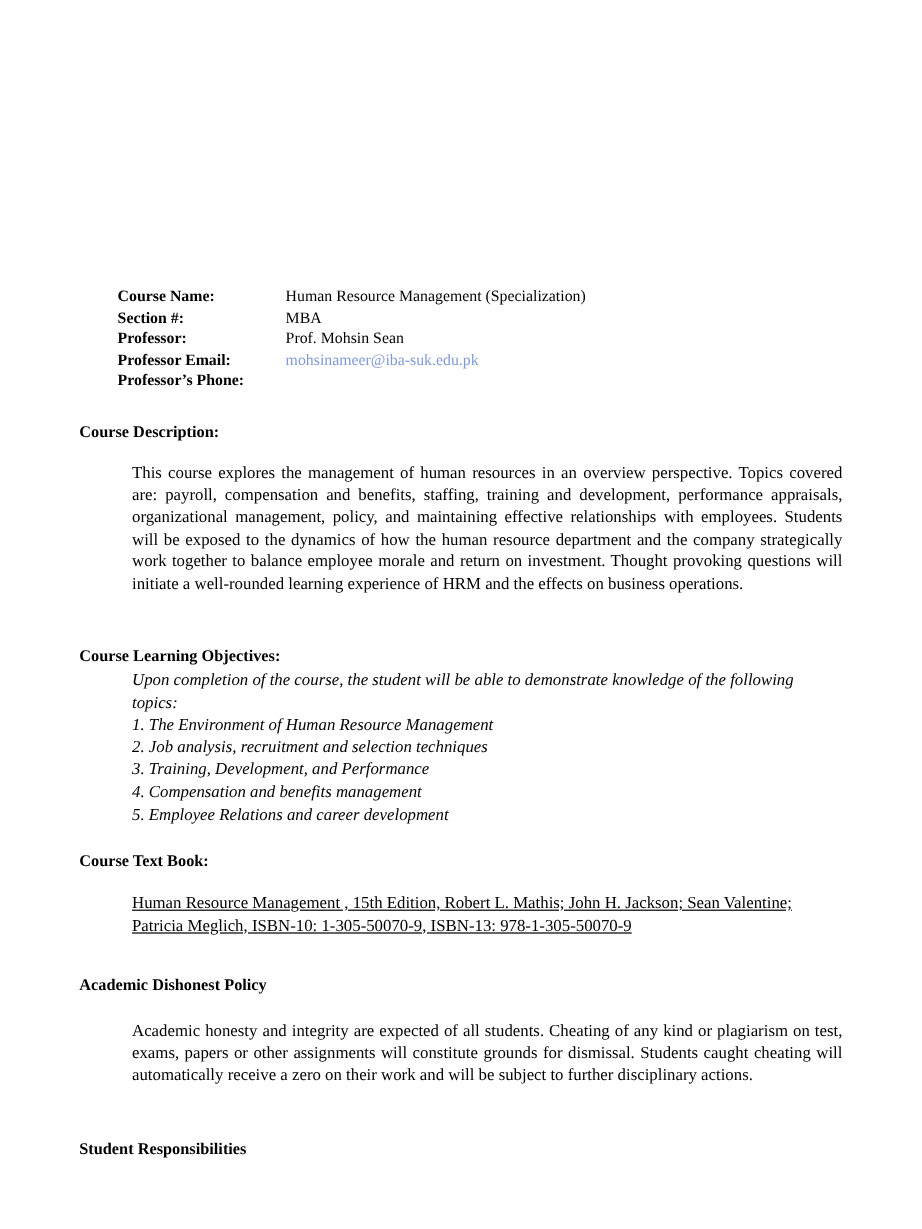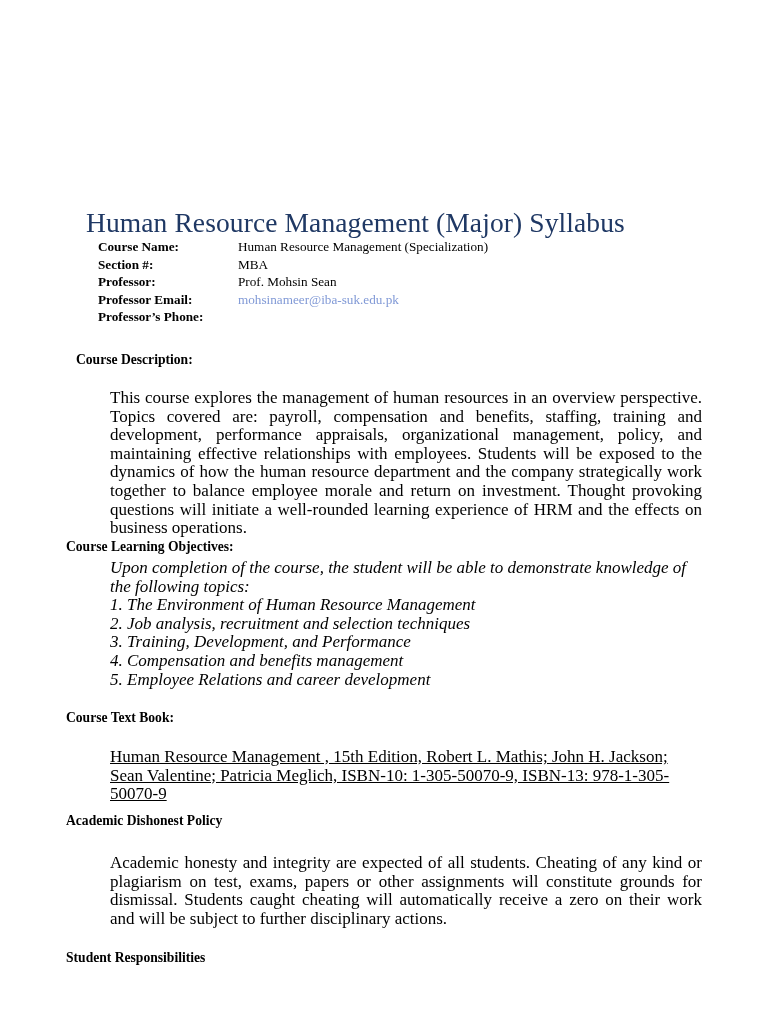--- a/index.html
+++ b/index.html
@@ -80,53 +80,52 @@
     line-height: 18px;
     font-weight: bold;
     white-space: nowrap;
   }
 
   
   .body-text {
     position: absolute;
     left: 110px;
     width: 592px;
-    font-size: 17px;
+    font-size: 14px;
     line-height: 18.6px;
   }
   .body-text.justified {
     text-align: justify;
     text-justify: inter-word;
   }
   .body-text.loose {
     text-align: left;
   }
 
   .obj-line {
     display: block;
     white-space: nowrap;
   }
 
   
-  #sec-desc-heading  { top: 340px; margin-left: 10px; }
+  #sec-desc-heading  { top: 340px; }
   #sec-desc-body     { top: 372px; }
   #sec-obj-heading   { top: 527px; }
   #sec-obj-body      { top: 559px; font-style: italic; }
   #sec-book-heading  { top: 698px; }
   #sec-book-body     { top: 731px; text-decoration: underline; }
   #sec-hon-heading   { top: 801px; }
   #sec-hon-body      { top: 837px; }
   #sec-resp-heading  { top: 938px; }
 </style>
 </head>
 <body>
 
 <div class="page">
 
-  <h1 class="doc-title">Human Resource Management (Major) Syllabus</h1>
 
   <div class="info-block">
 
     <div class="info-row">
       <span class="info-label">Course Name:</span>
       <span class="info-value">Human Resource Management (Specialization)</span>
     </div>
 
     <div class="info-row">
       <span class="info-label">Section #:</span>

